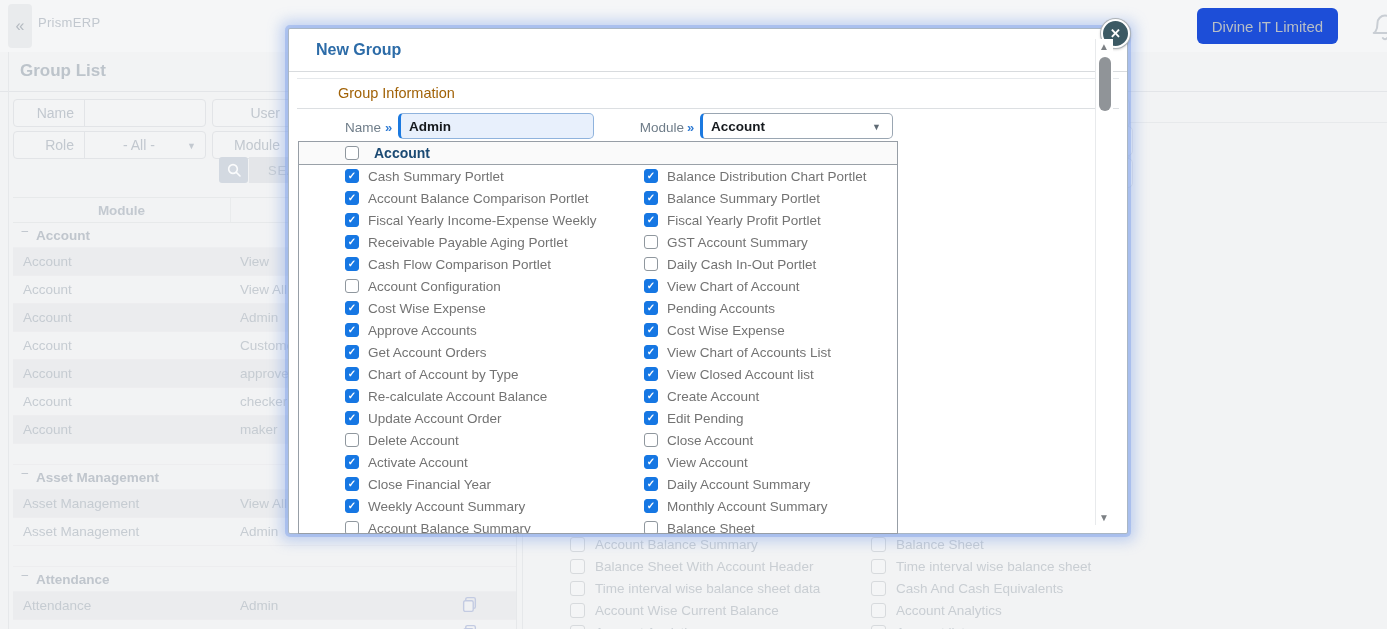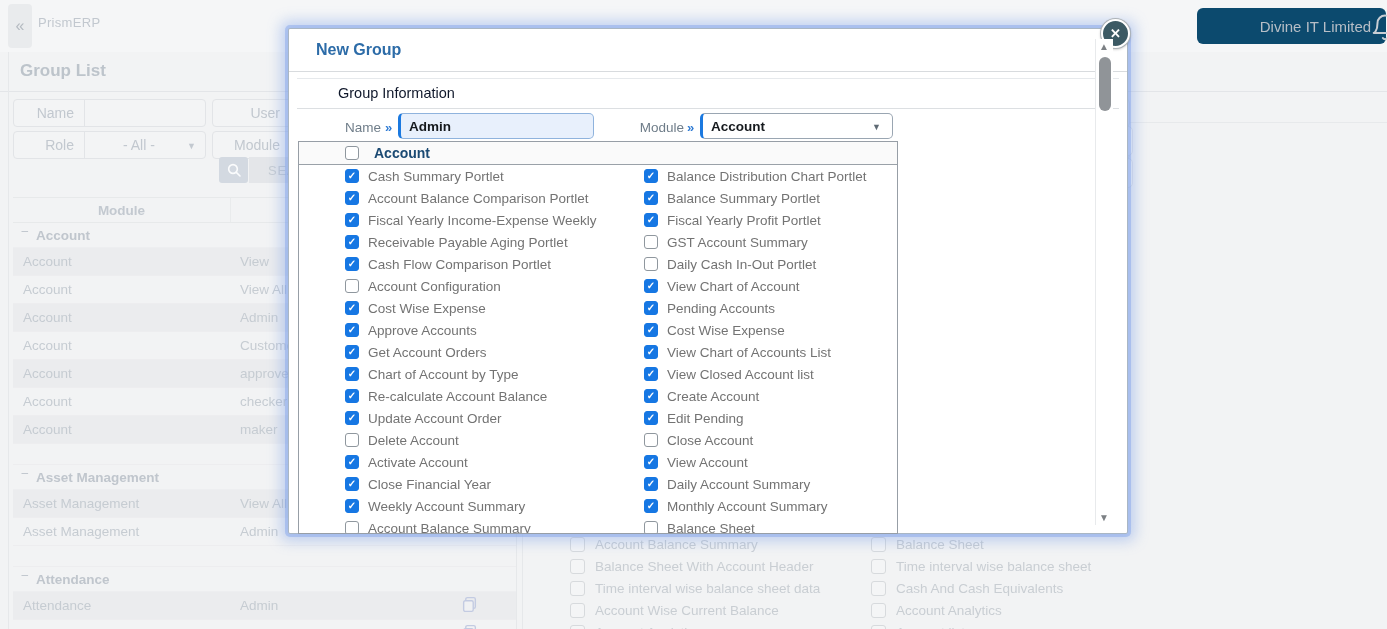--- a/index.html
+++ b/index.html
@@ -5,22 +5,22 @@
   html,body{margin:0;padding:0;background:#e8e9ea;}
   .stage{position:relative;width:1387px;height:629px;overflow:hidden;background:#f2f3f4;
          font-family:"Liberation Sans",sans-serif;-webkit-font-smoothing:antialiased;}
 
   
   .topbar{position:absolute;left:0;top:0;right:0;height:52px;background:#f5f6f7;}
   .collapse-btn{position:absolute;left:8px;top:4px;width:24px;height:44px;background:#e9ebed;
                 border-radius:4px;display:flex;align-items:center;justify-content:center;
                 color:#b4bac1;font-size:16px;}
   .brand{position:absolute;left:38px;top:15px;font-size:13px;color:#c2c8cf;letter-spacing:.3px;}
-  .company-btn{position:absolute;left:1197px;top:8px;width:141px;height:36px;background:#0c4a6e;
-               border-radius:6px;color:#b7bec6;font-size:15px;display:flex;align-items:center;justify-content:center;padding-left:48px;}
+  .company-btn{position:absolute;left:1197px;top:8px;width:141px;height:36px;background:#1d4ed8;
+               border-radius:6px;color:#b7bec6;font-size:15px;display:flex;align-items:center;justify-content:center;}
   .bell{position:absolute;left:1370px;top:13px;}
   .page-divider{position:absolute;left:0;right:0;top:91px;height:1px;background:#e3e5e8;}
   .panel-divider2{position:absolute;left:522px;right:0;top:122px;height:1px;background:#e7e9eb;}
   .vline{position:absolute;top:52px;bottom:0;width:1px;background:#e6e8ea;}
 
   .page-title{position:absolute;left:20px;top:61px;font-size:17px;font-weight:600;color:#bdc4cb;}
 
   .f-combo{position:absolute;height:28px;border:1px solid #e2e4e7;border-radius:4px;background:#f3f4f5;
            display:flex;align-items:stretch;box-sizing:border-box;color:#c2c8cf;font-size:14px;}
   .f-combo .lab{display:flex;align-items:center;justify-content:flex-end;padding-right:10px;border-right:1px solid #e2e4e7;box-sizing:border-box;}
@@ -56,21 +56,21 @@
   .modal{position:absolute;left:288px;top:28px;width:840px;height:506px;background:#fff;
          border:1px solid #a9b6c4;border-radius:2px;box-sizing:border-box;
          box-shadow:0 0 0 3px rgba(130,165,235,.45),0 0 14px 7px rgba(110,150,230,.40);}
   .modal-close{position:absolute;left:812px;top:-10px;width:29px;height:29px;border-radius:50%;
                background:#3c5a64;border:2px solid #fff;box-sizing:border-box;color:#fff;
                display:flex;align-items:center;justify-content:center;font-size:13px;font-weight:bold;
                box-shadow:0 0 0 1px #aeb4b8,0 1px 3px rgba(0,0,0,.35);cursor:pointer;padding:0;}
   .modal-title{height:42px;line-height:42px;padding-left:27px;color:#2d6ca8;font-size:16px;font-weight:600;
                border-bottom:1px solid #d8dbde;}
   .modal-thinline{margin:6px 8px 0;border-top:1px solid #e6e9ec;}
-  .section-hd{margin:0 8px;padding:6px 0 7px 41px;border-bottom:1px solid #dcdfe2;color:#0f172a;font-size:14.5px;}
+  .section-hd{margin:0 8px;padding:6px 0 7px 41px;border-bottom:1px solid #dcdfe2;color:#a16207;font-size:14.5px;}
   .f-lbl{position:absolute;top:86px;height:26px;line-height:26px;color:#6f7d89;font-size:13.5px;text-align:right;}
   .chev{position:absolute;top:86px;height:26px;line-height:25px;color:#2f7bd4;font-size:13px;font-weight:bold;}
   .m-input{position:absolute;top:84px;height:26px;box-sizing:border-box;border:1px solid #8fb3dd;border-left:3px solid #1b79e0;
            border-radius:5px;background:#e8f0fc;display:flex;align-items:center;padding-left:8px;
            font-size:13.5px;font-weight:700;color:#15191d;}
   .m-select{position:absolute;top:84px;height:26px;box-sizing:border-box;border:1px solid #9aa6b2;border-left:3px solid #1b79e0;
             border-radius:5px;background:#fff;display:flex;align-items:center;padding-left:8px;
             font-size:13.5px;font-weight:700;color:#15191d;}
   .m-select .caret{position:absolute;right:11px;top:8px;font-size:9px;color:#5f6a74;font-weight:normal;}
 

